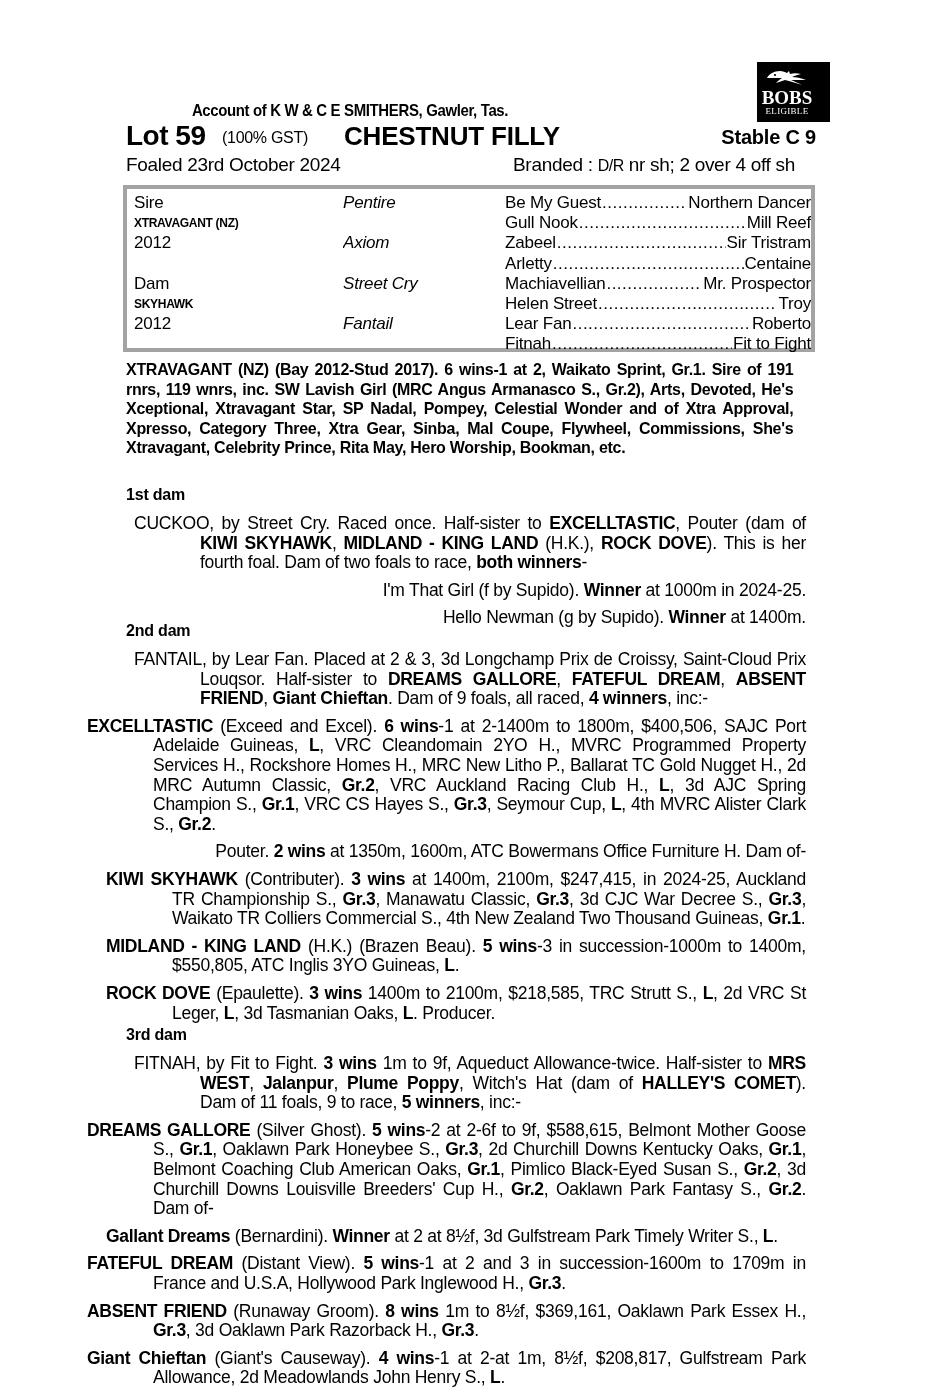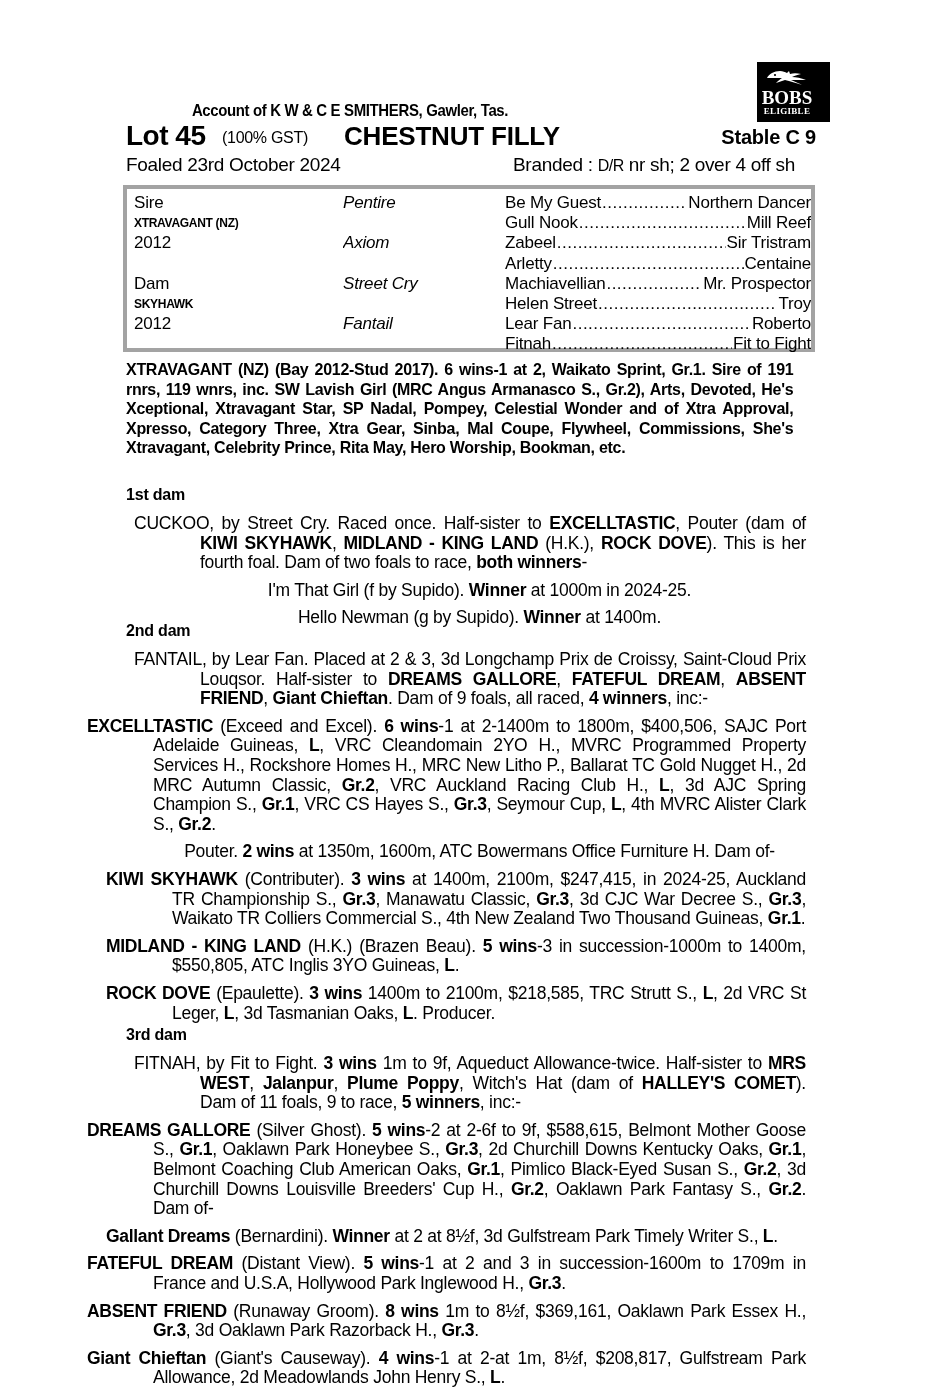--- a/index.html
+++ b/index.html
@@ -54,21 +54,21 @@
     letter-spacing: 0px;
   }
   .bobs-sub {
     position: absolute;
     left: 0;
     top: 45px;
     width: 60px;
     text-align: center;
     color: #ffffff;
     font-family: "Liberation Serif", serif;
-    font-weight: bold;
+    font-weight: normal;
     font-size: 9px;
     line-height: 9px;
     letter-spacing: 0.3px;
   }
 
   .account-line {
     position: absolute;
     left: 0;
     top: 101px;
     width: 700px;
@@ -226,42 +226,42 @@
     letter-spacing: -0.25px;
   }
   .para {
     text-align: justify;
     text-justify: inter-word;
     margin: 8px;
   }
   .hang-2 { padding-left: 66px; text-indent: -66px; }
   .ind-1  { padding-left: 19px; }
   .ind-2  { padding-left: 38px; }
-  .nojust { text-align: center; }
+  .nojust { text-align: right; }
 
   b, strong { font-weight: bold; letter-spacing: -0.3px; }
 </style>
 </head>
 <body>
 
 <div class="page">
 
   <div class="bobs-logo">
     <svg class="bobs-horse" viewBox="0 0 48 22">
       <path fill="#ffffff" d="M4 12 C6 8, 11 5, 17 5 C20 5, 22 6, 24 7 L26 5 L27 8 C30 7, 34 7, 38 8 C34 9, 31 10, 29 11 C33 11, 38 12, 43 14 C37 14, 32 14, 28 14 C31 15, 35 17, 39 19 C33 17, 27 15, 22 14 C19 15, 16 16, 13 17 C15 15, 17 13, 19 12 C14 12, 9 12, 4 12 Z"></path>
       <circle cx="12" cy="9" r="1.1" fill="#000000"></circle>
     </svg>
     <div class="bobs-word">BOBS</div>
     <div class="bobs-sub">ELIGIBLE</div>
   </div>
 
   <div class="account-line">Account of K W &amp; C E SMITHERS, Gawler, Tas.</div>
 
   <div class="lot-row">
-    <span class="lot-no">Lot 45</span>
+    <span class="lot-no">Lot 59</span>
     <span class="gst">(100% GST)</span>
     <span class="sex-title">CHESTNUT FILLY</span>
     <span class="stable">Stable C 9</span>
   </div>
 
   <div class="foal-row">
     <span class="foaled">Foaled 23rd October 2024</span>
     <span class="branded"><span>Branded : </span><span class="brand-mark">D/R</span><span> nr sh; 2 over 4 off sh</span></span>
   </div>
 

